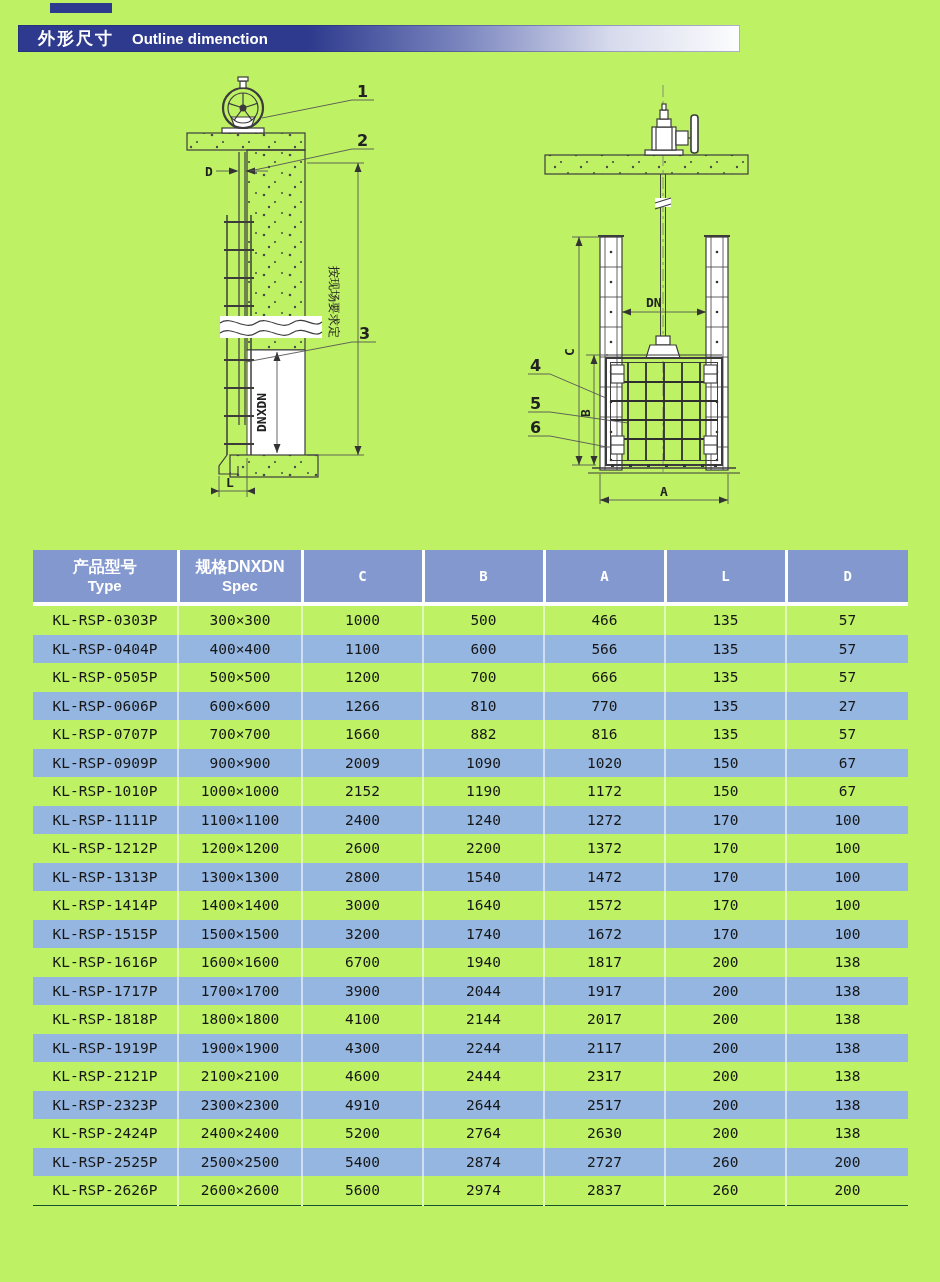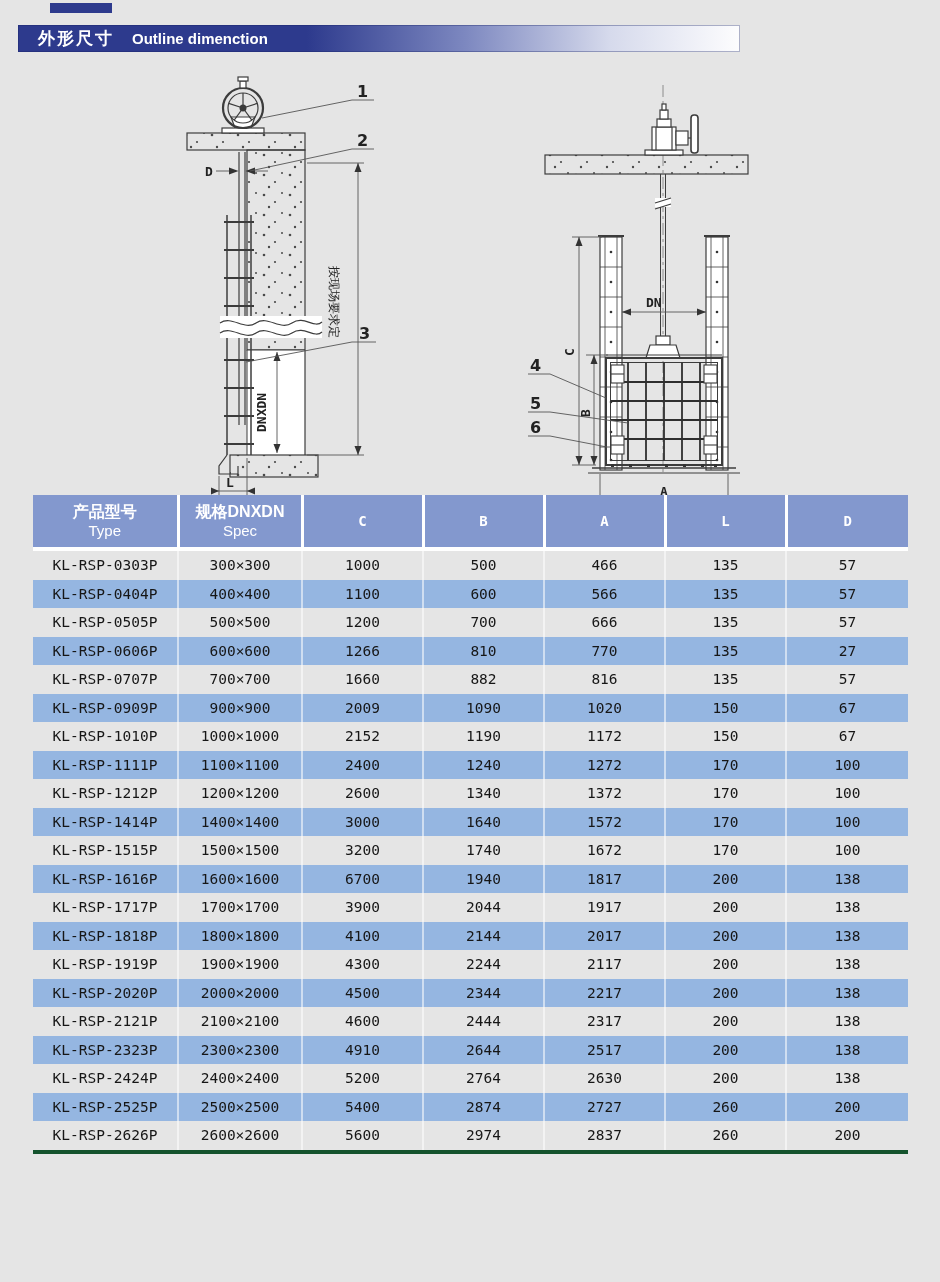--- a/index.html
+++ b/index.html
@@ -1,40 +1,40 @@
 <!DOCTYPE html>
 <html style="--accent: #2d3a8d; --th-bg: #8398ce; --row-alt: #95b6e1;"><head>
 <meta charset="utf-8">
 <style>
   html,body{margin:0;padding:0;background:#fff;}
-  .page{position:relative;width:940px;height:1282px;background:#e5e5e5;overflow:hidden;
+  .page{position:relative;width:940px;height:1282px;background:#bef264;overflow:hidden;
         font-family:"Liberation Sans",sans-serif;}
   
   .mini-bar{position:absolute;left:50px;top:3px;width:62px;height:10px;background:var(--accent,#2d3a8d);}
   .title-bar{position:absolute;left:18px;top:25px;width:722px;height:27px;
      background:linear-gradient(90deg,#2d3a8d 0%,#2d3a8d 40%,#7d88c0 62%,#d6daec 82%,#fdfdfe 100%);
      color:#fff;display:flex;align-items:center;box-shadow:inset 0 0 0 1px rgba(24,34,100,.35);}
   .title-bar .zh{font-size:17px;font-weight:bold;margin-left:20px;letter-spacing:2px;}
   .title-bar .en{font-size:15px;font-weight:bold;margin-left:18px;}
   
   .figure{position:absolute;left:0;top:70px;width:940px;height:448px;}
   
-  table.spec{position:absolute;left:33px;top:495px;width:875px;border-collapse:collapse;
+  table.spec{position:absolute;left:33px;top:550px;width:875px;border-collapse:collapse;
      table-layout:fixed;border-spacing:0;}
   table.spec th{background:var(--th-bg,#8398ce);color:#fff;font-weight:bold;height:52px;
      padding:0;border-bottom:4px solid #fff;vertical-align:middle;}
   table.spec th + th{border-left:3px solid #fff;}
   table.spec th .zh{font-size:16px;line-height:1.25;}
-  table.spec th .en{font-size:15px;line-height:1.25;font-weight:normal;}
+  table.spec th .en{font-size:15px;line-height:1.25;font-weight:bold;}
   table.spec th.letter{font-family:"DejaVu Sans Mono",monospace;font-size:14px;}
   table.spec td{height:28.5px;padding:0;text-align:center;color:#161616;
      font-family:"DejaVu Sans Mono",monospace;font-size:14.5px;}
   table.spec td + td{border-left:2px solid rgba(255,255,255,.55);}
   table.spec tbody tr:nth-child(even){background:var(--row-alt,#95b6e1);}
-  table.spec tbody tr:last-child{border-bottom:4px solid #14532d;}
+  table.spec tbody tr:last-child{border-bottom:1px solid #14532d;}
   
   .figure text{fill:#222;}
   .dim-letter{font-family:"DejaVu Sans Mono",monospace;font-weight:bold;font-size:13px;}
   .callout{font-family:"DejaVu Sans",sans-serif;font-weight:bold;font-size:16px;}
   .cjk-note{font-family:"Liberation Sans",sans-serif;font-size:12px;fill:#555;}
 </style>
 </head>
 <body>
 
 <div class="page">
@@ -374,22 +374,31 @@
           <td>2400</td>
           <td>1240</td>
           <td>1272</td>
           <td>170</td>
           <td>100</td>
         </tr>
         <tr>
           <td>KL-RSP-1212P</td>
           <td>1200×1200</td>
           <td>2600</td>
-          <td>1340</td>
+          <td>2200</td>
           <td>1372</td>
+          <td>170</td>
+          <td>100</td>
+        </tr>
+        <tr>
+          <td>KL-RSP-1313P</td>
+          <td>1300×1300</td>
+          <td>2800</td>
+          <td>1540</td>
+          <td>1472</td>
           <td>170</td>
           <td>100</td>
         </tr>
         <tr>
           <td>KL-RSP-1414P</td>
           <td>1400×1400</td>
           <td>3000</td>
           <td>1640</td>
           <td>1572</td>
           <td>170</td>
@@ -434,29 +443,20 @@
         <tr>
           <td>KL-RSP-1919P</td>
           <td>1900×1900</td>
           <td>4300</td>
           <td>2244</td>
           <td>2117</td>
           <td>200</td>
           <td>138</td>
         </tr>
         <tr>
-          <td>KL-RSP-2020P</td>
-          <td>2000×2000</td>
-          <td>4500</td>
-          <td>2344</td>
-          <td>2217</td>
-          <td>200</td>
-          <td>138</td>
-        </tr>
-        <tr>
           <td>KL-RSP-2121P</td>
           <td>2100×2100</td>
           <td>4600</td>
           <td>2444</td>
           <td>2317</td>
           <td>200</td>
           <td>138</td>
         </tr>
         <tr>
           <td>KL-RSP-2323P</td>

